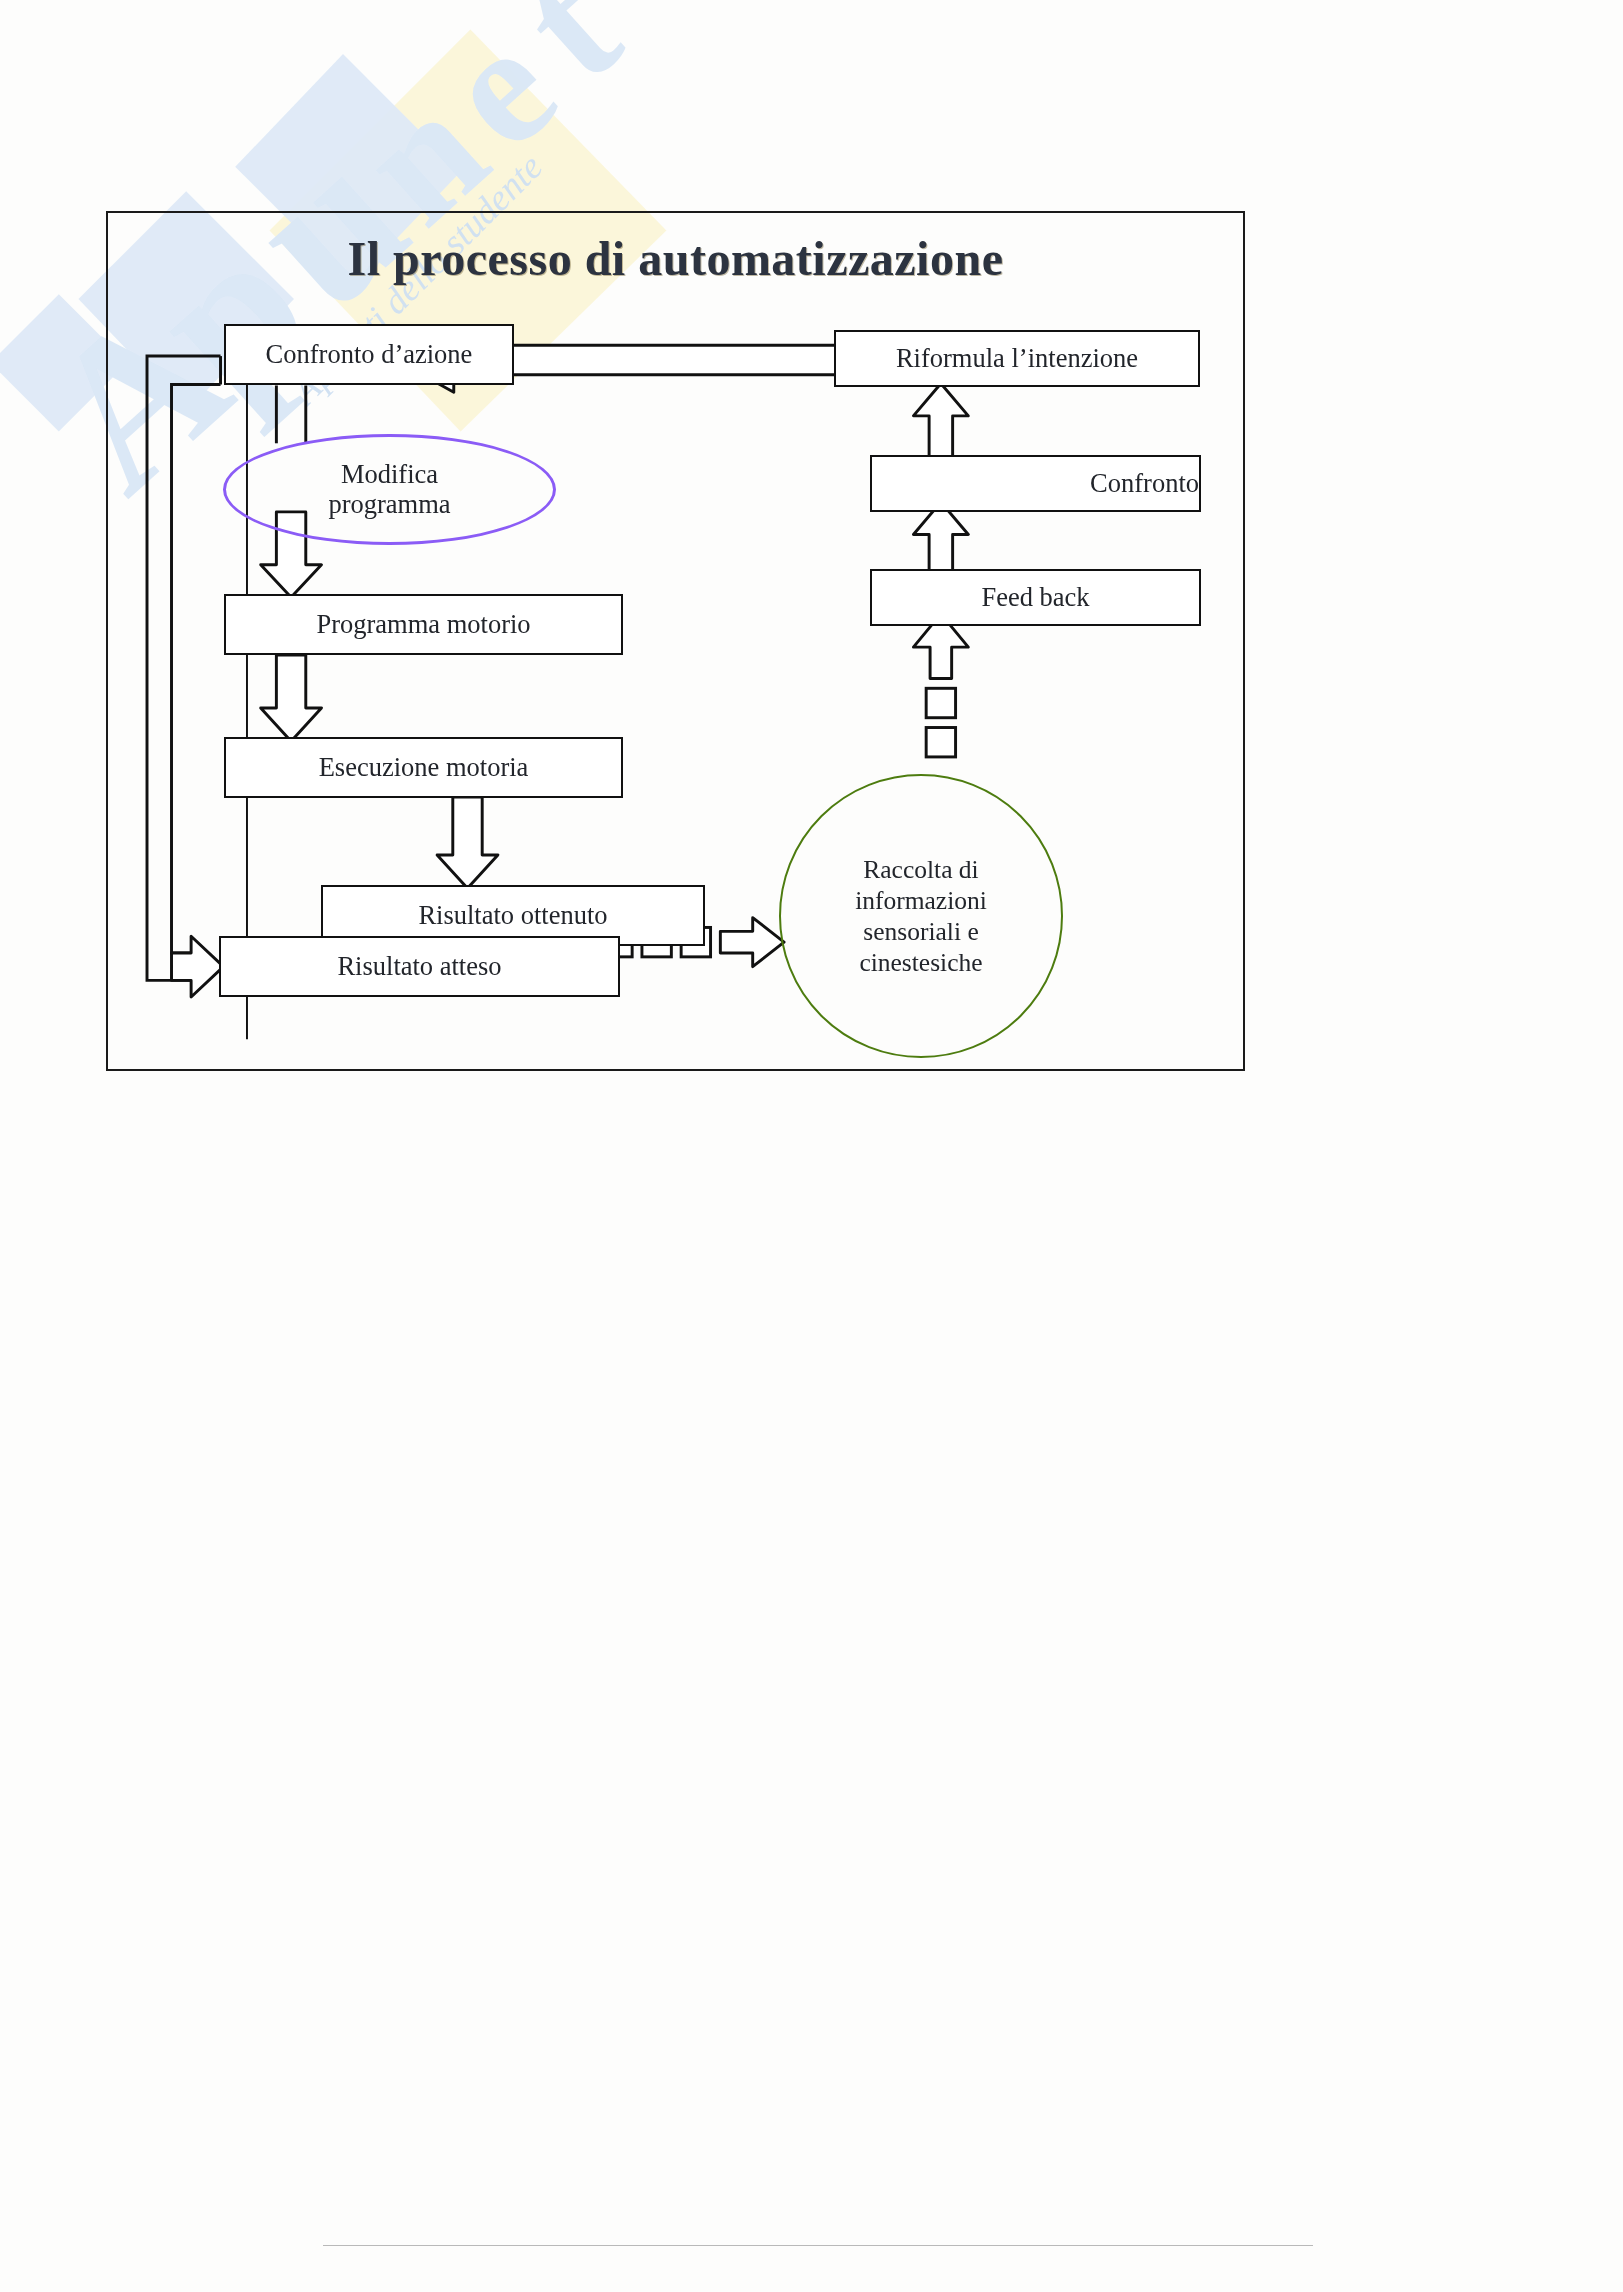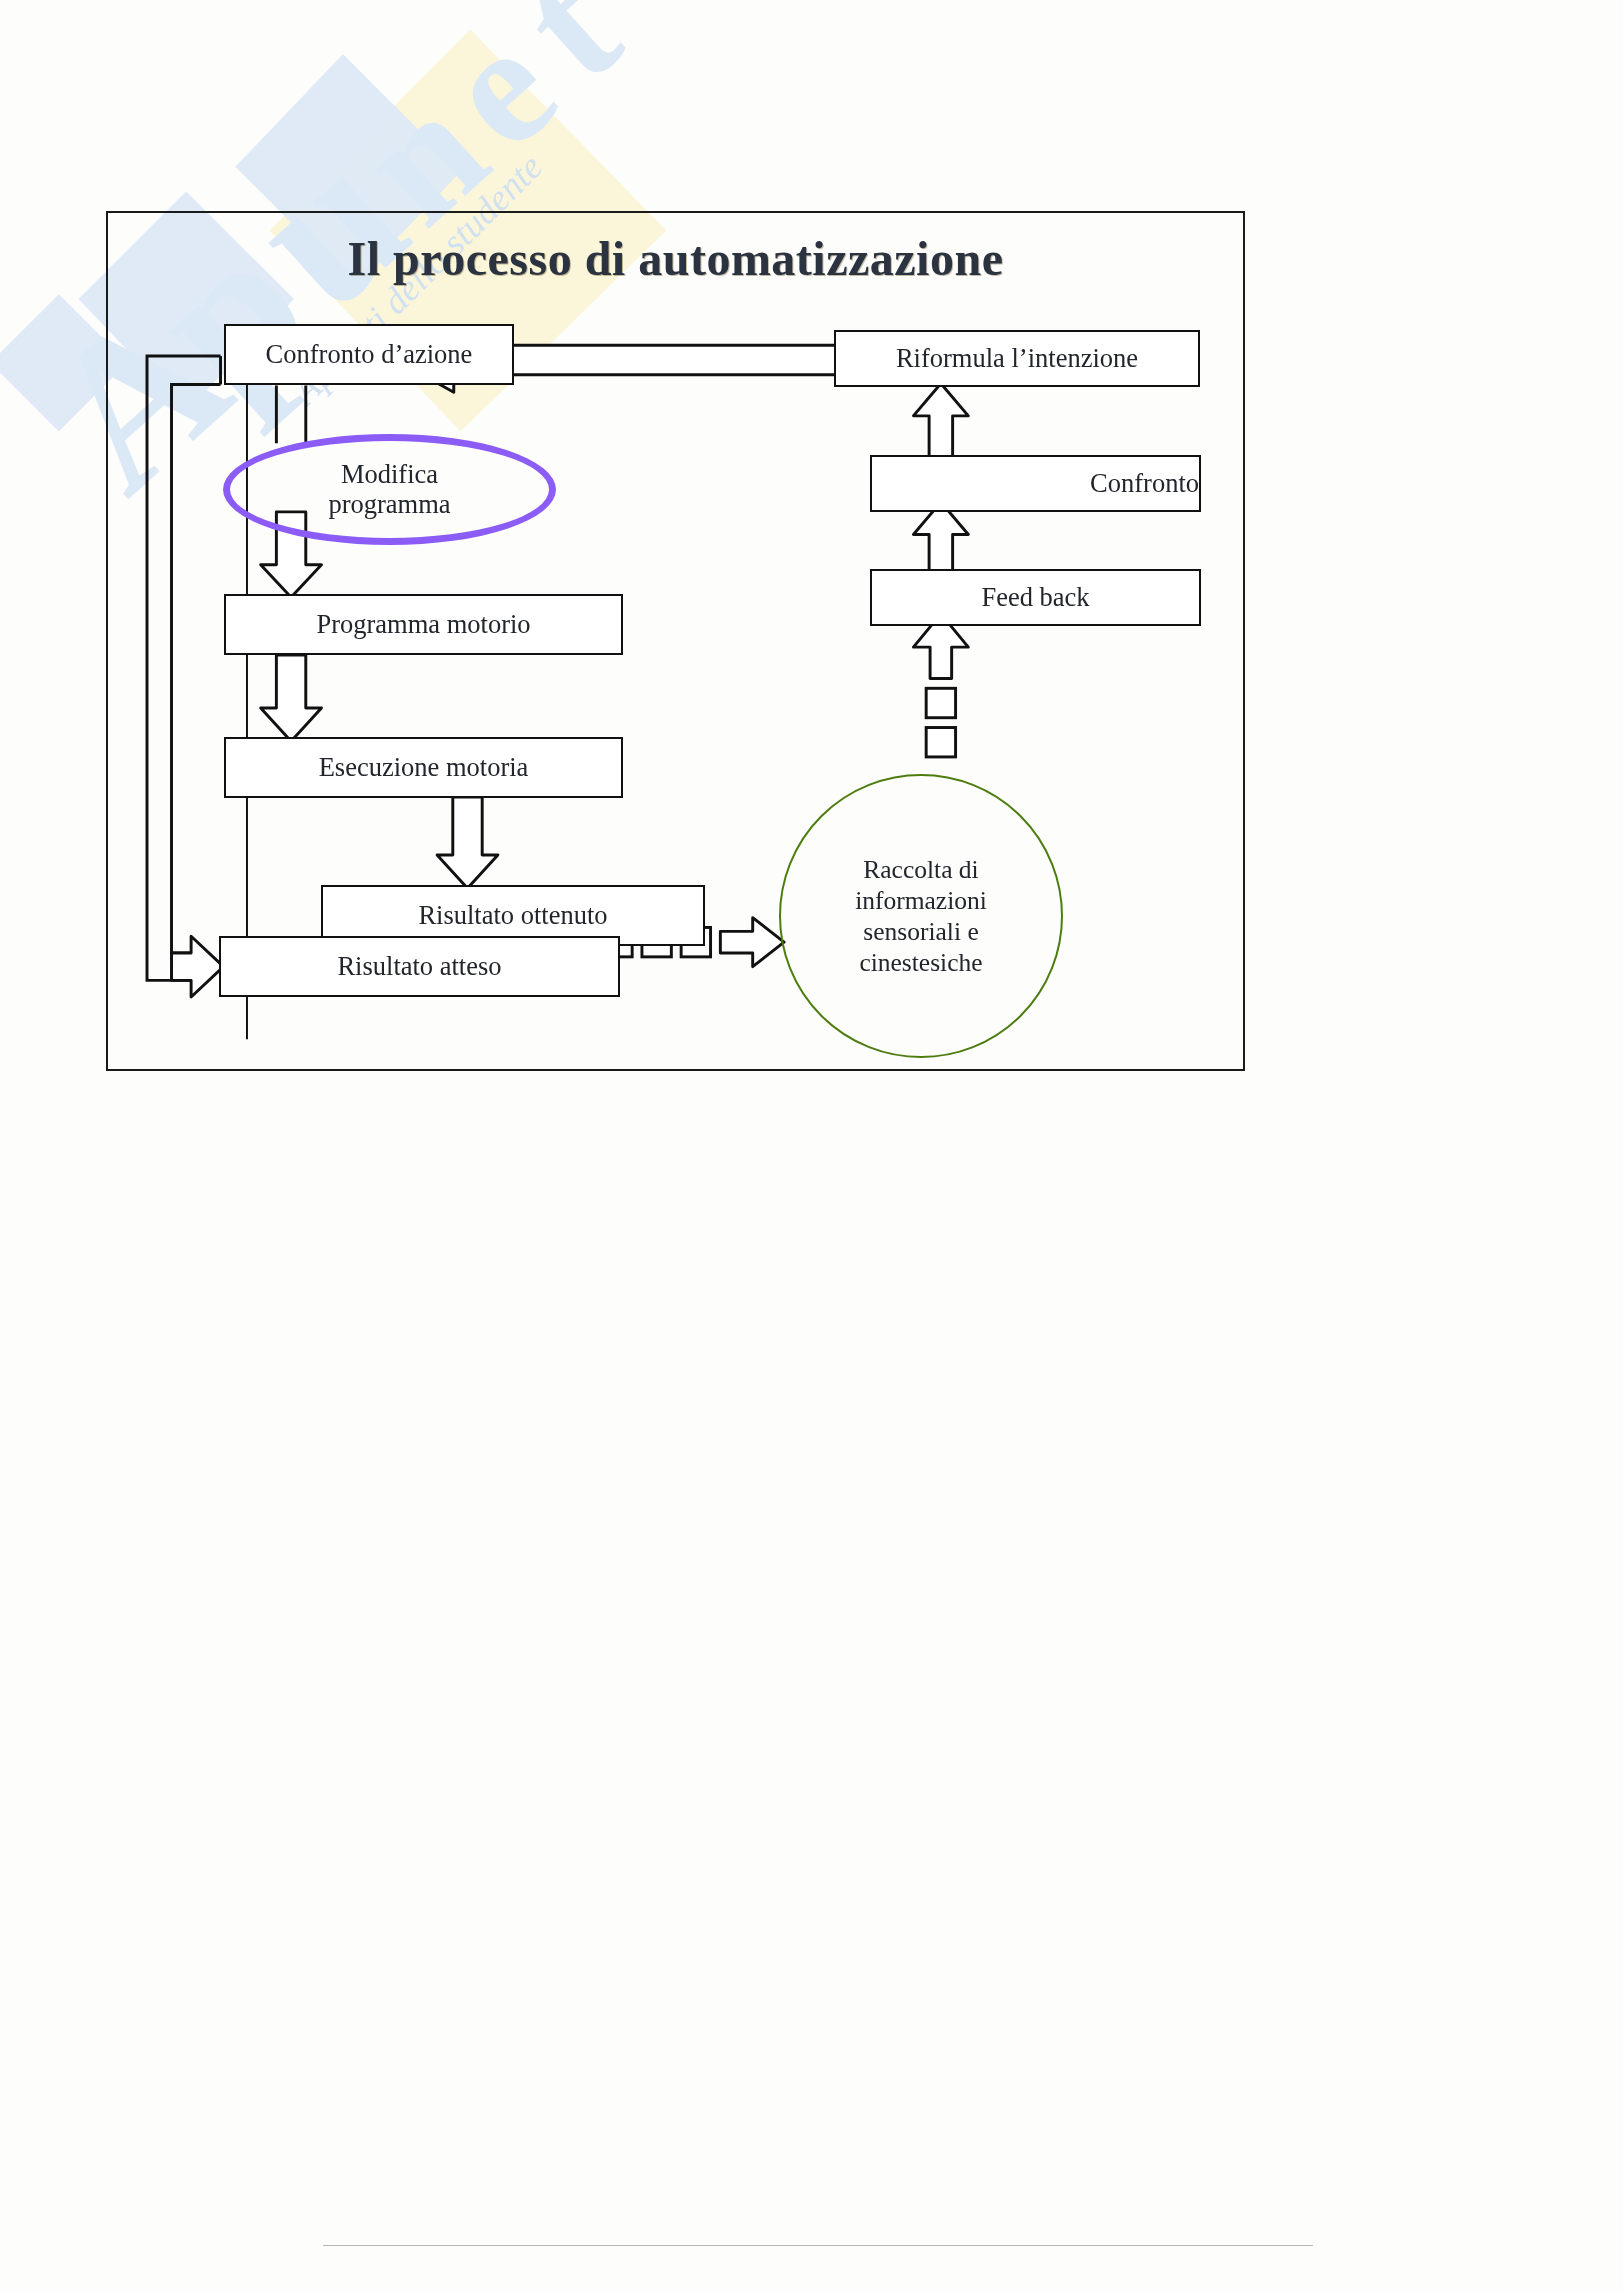--- a/index.html
+++ b/index.html
@@ -82,21 +82,21 @@
     justify-content: center;
     font-size: 26.5px;
     color: #22252b;
     z-index: 5;
     white-space: nowrap;
     font-family: "Liberation Serif", "DejaVu Serif", serif;
   }
 
   .node.ellipse {
     border-radius: 50%;
-    border: 7px solid #8b5cf6;
+    border: 3px solid #8b5cf6;
     background: transparent;
     flex-direction: column;
     line-height: 1.12;
     z-index: 4;
   }
 
   .node.circle {
     border-radius: 50%;
     border: 2px solid #4d7c0f;
     background: transparent;

